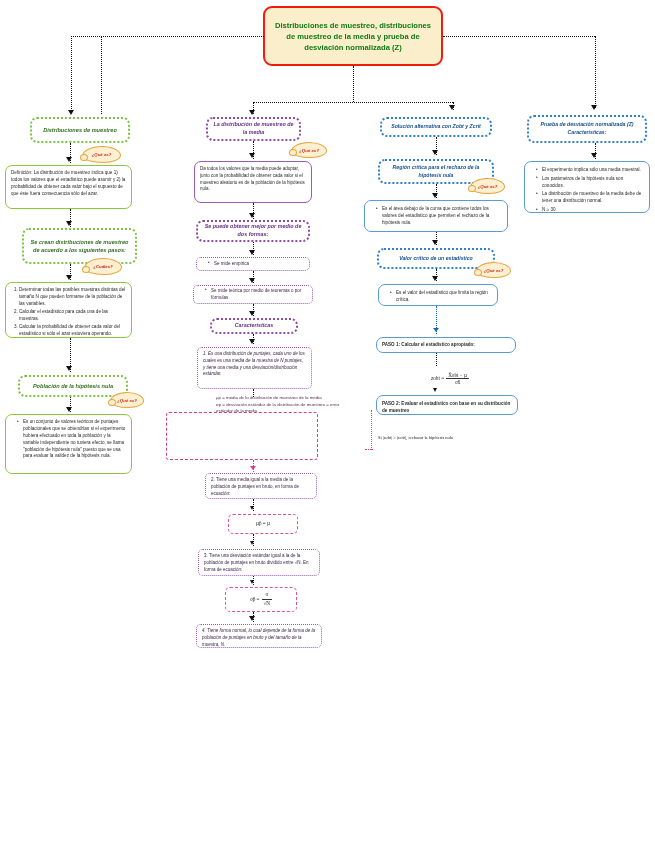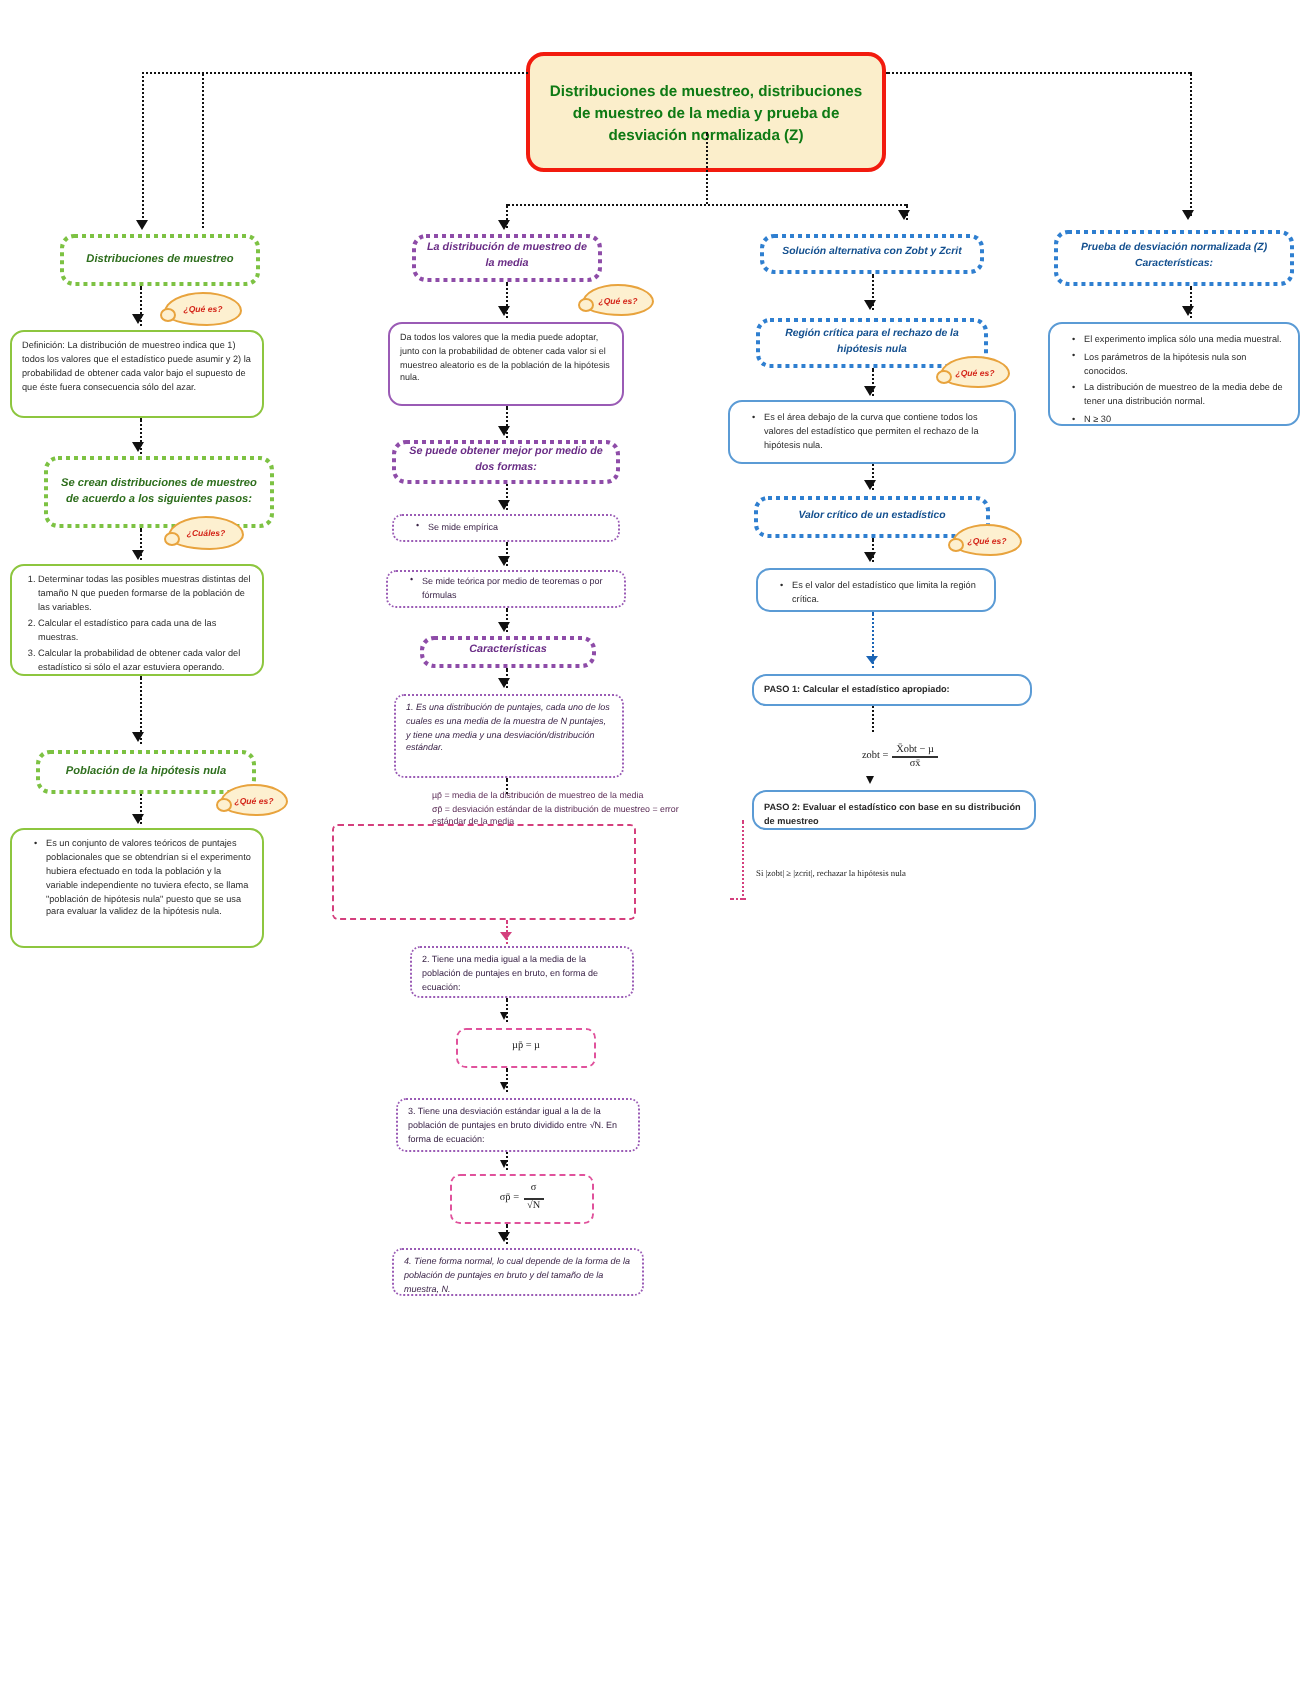--- a/index.html
+++ b/index.html
@@ -103,21 +103,21 @@
   .frac{display:inline-block;vertical-align:middle;text-align:center;}
   .frac .num{display:block;border-bottom:0.9px solid #333;padding:0 2px;}
   .frac .den{display:block;padding:0 2px;}
   .fm{font-family:"Liberation Serif", serif;font-size:5.2px;color:#222;}
 </style>
 </head>
 <body>
 
 <div class="canvas">
 
-  <div class="node title-box" style="left:263px;top:6px;width:180px;height:60px;margin-top:20px;">
+  <div class="node title-box" style="left:263px;top:6px;width:180px;height:60px;">
     <span>Distribuciones de muestreo, distribuciones de muestreo de la media y prueba de desviación normalizada (Z)</span>
   </div>
 
   <div class="hline" style="left:101px;top:36px;width:163px;"></div>
   <div class="hline" style="left:443px;top:36px;width:152px;"></div>
   <div class="vline" style="left:101px;top:36px;height:78px;"></div>
   <div class="arw" style="left:68px;top:110px;"></div>
   <div class="vline" style="left:71px;top:36px;height:0px;"></div>
   <div class="hline" style="left:71px;top:36px;width:31px;"></div>
   <div class="vline" style="left:71px;top:36px;height:75px;"></div>

